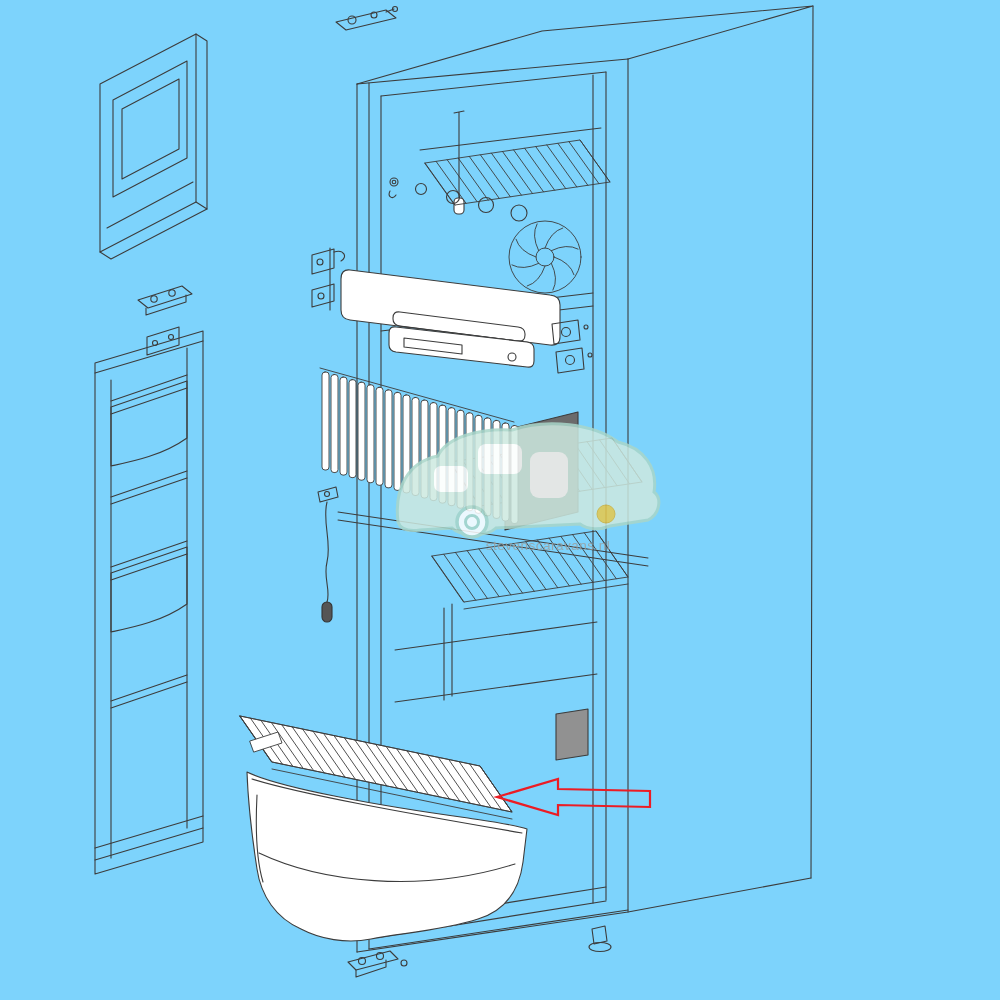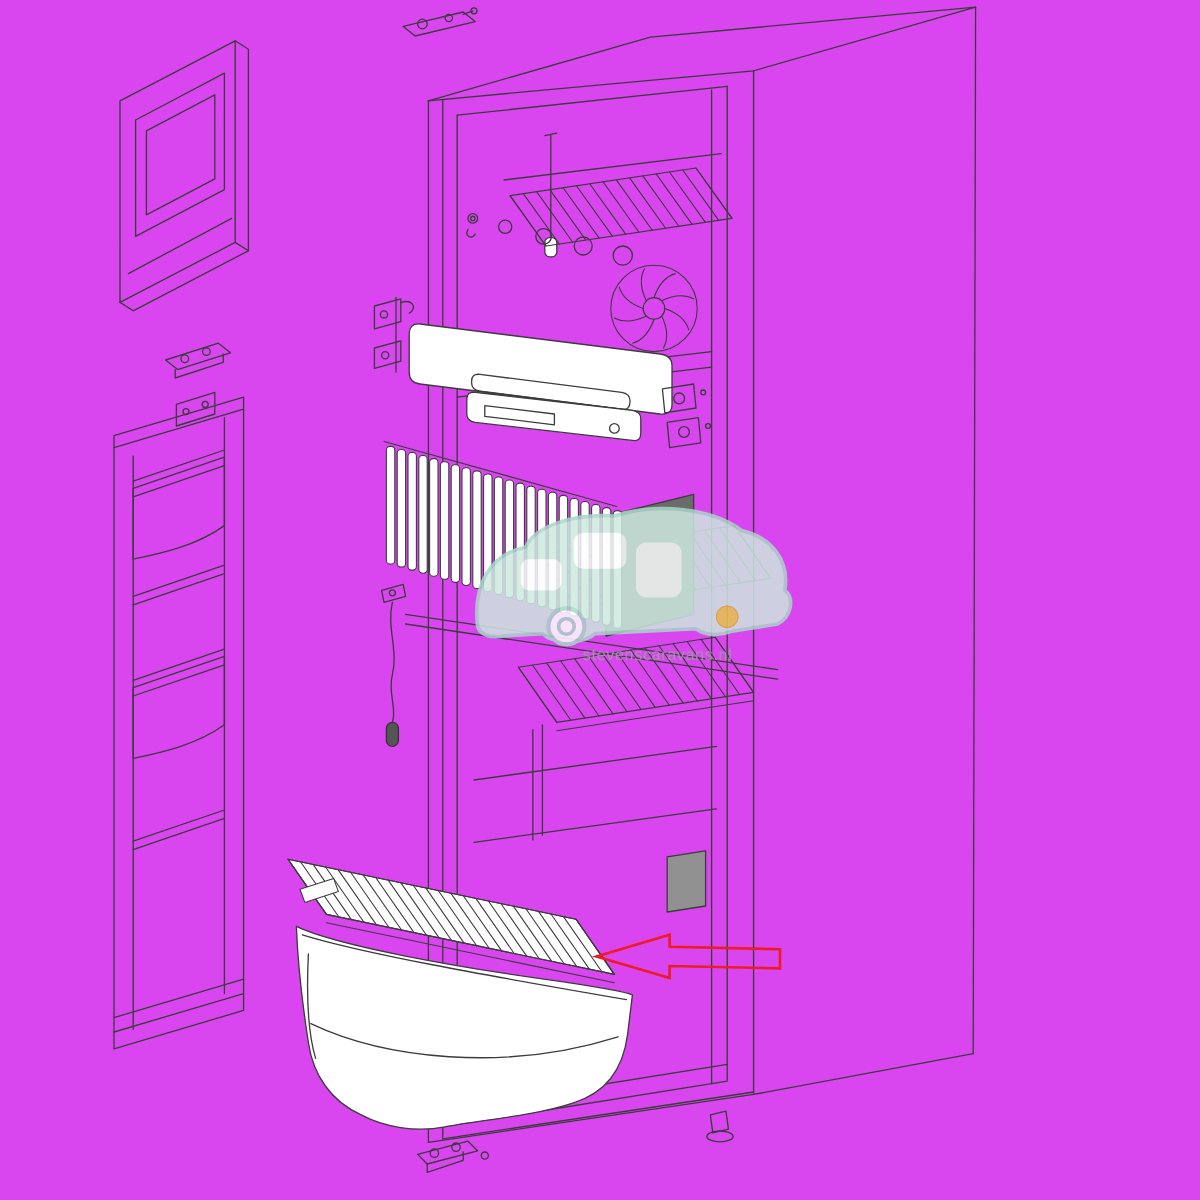--- a/index.html
+++ b/index.html
@@ -1,16 +1,16 @@
 <!DOCTYPE html>
 <html><head>
 <meta charset="utf-8">
 <style>
   html,body{margin:0;padding:0;background:#ffffff;}
-  .stage{width:1000px;height:1000px;position:relative;background:#d946ef;overflow:hidden;}
+  .stage{width:1000px;height:1000px;position:relative;background:#7dd3fc;overflow:hidden;}
   svg{display:block;width:1000px;height:1000px;}
   .ln{fill:none;stroke:#3c3c3c;stroke-width:1.1;stroke-linecap:round;stroke-linejoin:round;}
   .thin{stroke-width:0.9;}
   .wm-text{font-family:"Liberation Sans",sans-serif;font-size:13.5px;letter-spacing:.5px;}
 </style>
 </head>
 <body>
 
 <div class="stage">
 <svg viewBox="0 0 1000 1000">

